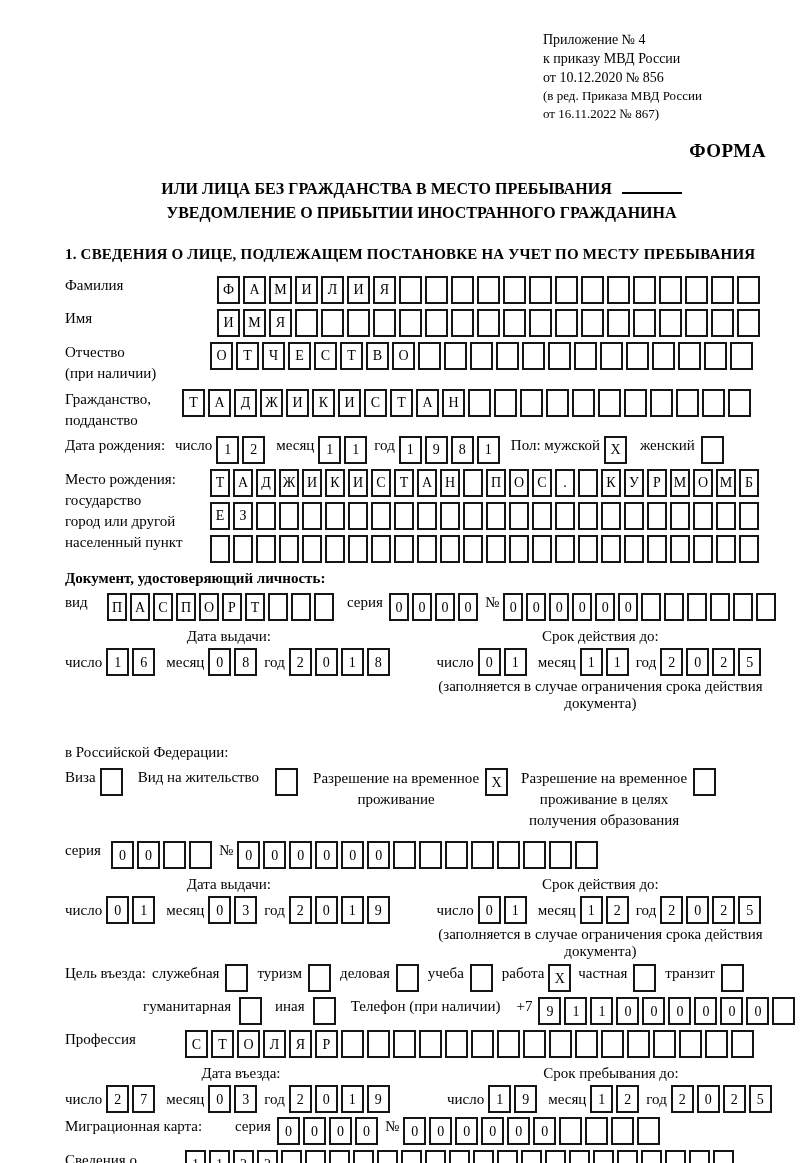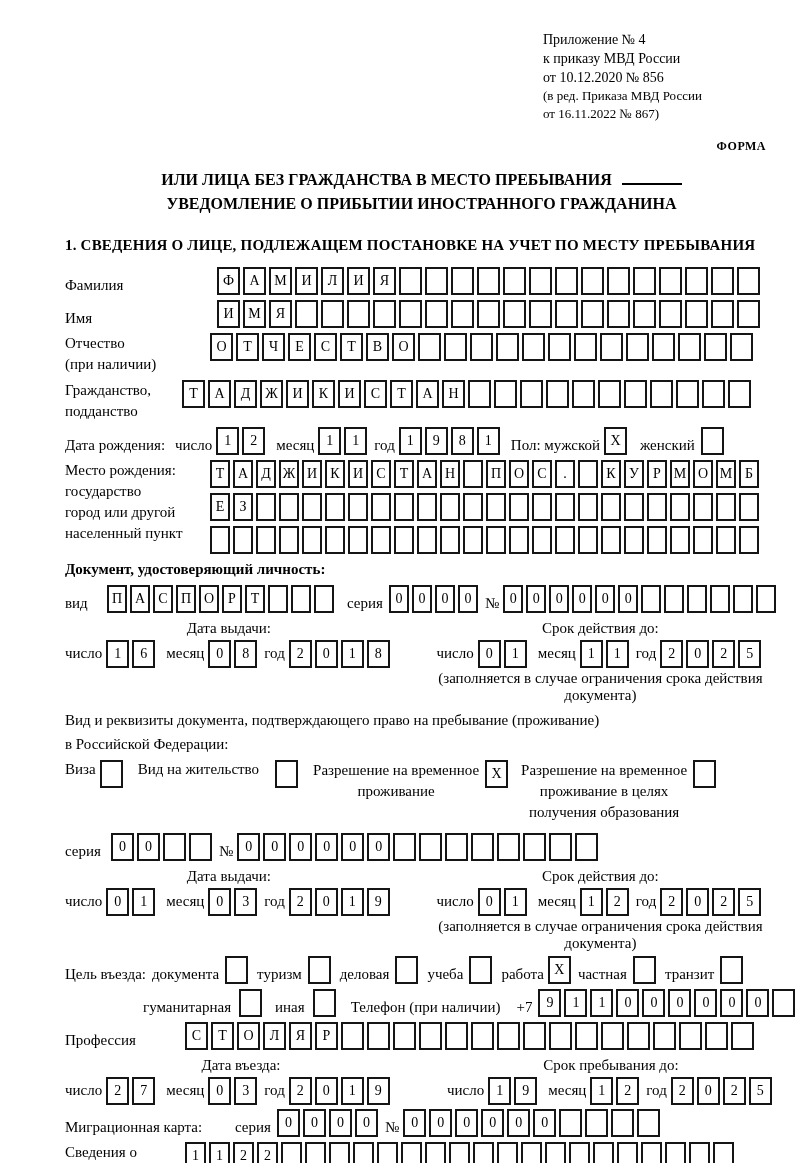--- a/index.html
+++ b/index.html
@@ -7,27 +7,27 @@
     width:800px;height:1163px;overflow:hidden;color:#000;
     font-family:"Liberation Serif","DejaVu Serif",serif;
     font-size:15px;line-height:1.25;
   }
   .page{padding:30px 22px 0 65px;position:relative;}
   
   .hdr-note{margin-left:478px;font-size:14px;}
   .hdr-note .hl{display:block;line-height:19px;}
   .hdr-note .hs{display:block;font-size:13px;line-height:18px;}
   .hs-first{margin-top:0;}
-  .forma{font-weight:bold;font-size:12px;text-align:right;padding-right:12px;margin-top:16px;letter-spacing:.5px;}
+  .forma{font-weight:bold;font-size:19px;text-align:right;padding-right:12px;margin-top:16px;letter-spacing:.5px;}
   
   .title{text-align:center;font-weight:bold;font-size:16px;margin-top:14px;line-height:24px;}
   .blank-line{display:inline-block;width:60px;border-bottom:2px solid #000;height:14px;margin-left:10px;}
   .section-h{font-weight:bold;font-size:15px;margin-top:20px;margin-bottom:12px;letter-spacing:.2px;}
   
-  .row{display:flex;align-items:flex-end;margin-bottom:5px;white-space:nowrap;}
+  .row{display:flex;align-items:flex-start;margin-bottom:5px;white-space:nowrap;}
   .row-top{align-items:flex-start;}
   .lbl{flex:0 0 auto;}
   .lw152{width:152px;}
   .lw145{width:145px;}
   .lw117{width:117px;}
   .lw120{width:120px;}
   .lbl2{line-height:21px;}
   .cellwrap{display:inline-flex;flex:0 0 auto;align-items:center;}
   
   .cell,.cell-sm,.cell-md{
@@ -395,21 +395,21 @@
             <span class="cell">0</span>
             <span class="cell">2</span>
             <span class="cell">5</span>
           </span>
       </div>
       <div class="dnote">(заполняется в случае ограничения срока действия документа)</div>
     </div>
   </div>
 
   <div class="para">
-    <span>Вид и реквизиты документа, подтверждающего право на пребывание (проживание)</span><br>
+    <br>
     <span>в Российской Федерации:</span>
   </div>
 
   <div class="row opts">
     <span class="opt">
       <span class="mr4">Виза</span>
       <span class="cellwrap">
           <span class="cell"></span>
         </span>
     </span>
@@ -510,21 +510,21 @@
             <span class="cell">2</span>
             <span class="cell">5</span>
           </span>
       </div>
       <div class="dnote">(заполняется в случае ограничения срока действия документа)</div>
     </div>
   </div>
 
   <div class="row">
     <span class="mr6">Цель въезда:</span>
-    <span class="mr6">документа</span>
+    <span class="mr6">служебная</span>
     <span class="cellwrap">
         <span class="cell"></span>
       </span>
     <span class="ml6 mr6">туризм</span>
     <span class="cellwrap">
         <span class="cell"></span>
       </span>
     <span class="ml6 mr6">деловая</span>
     <span class="cellwrap">
         <span class="cell"></span>

